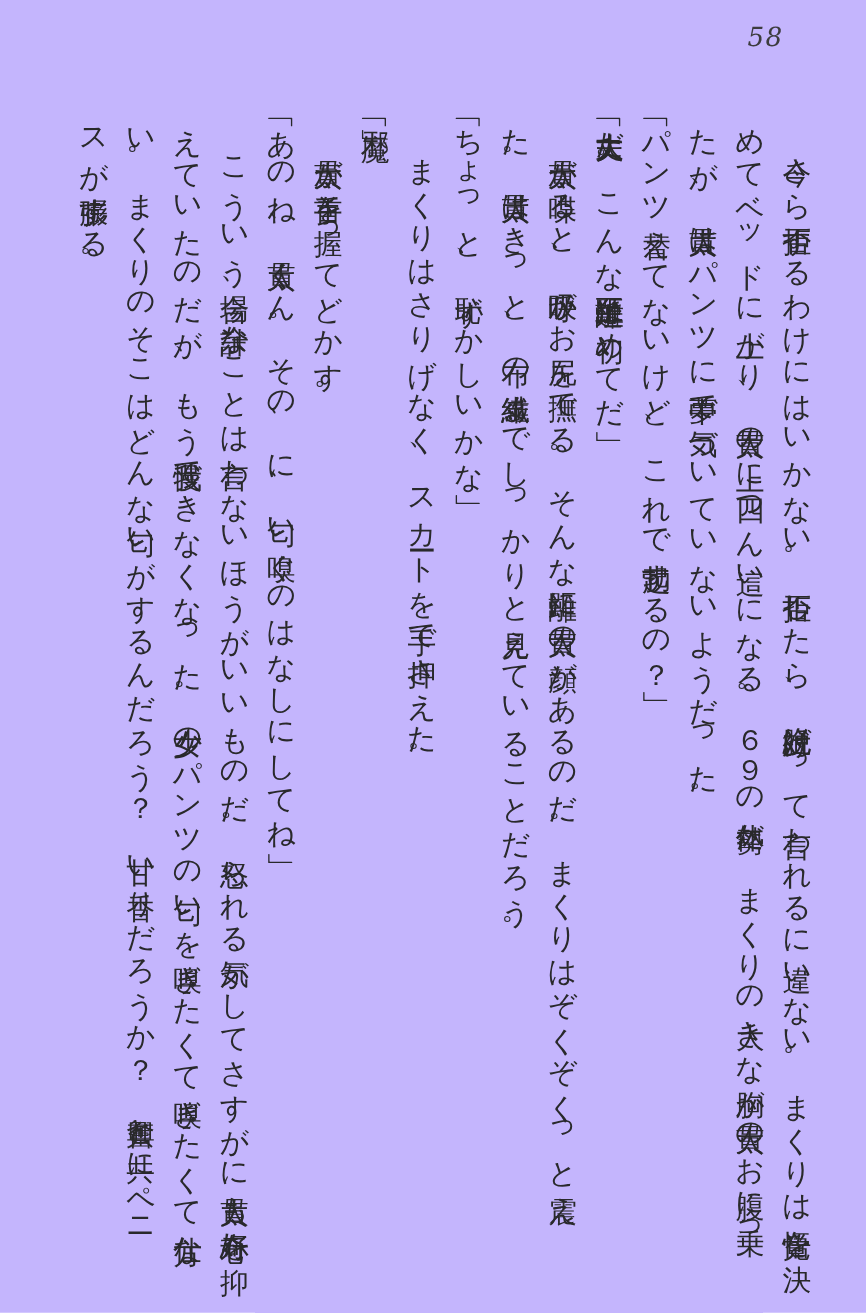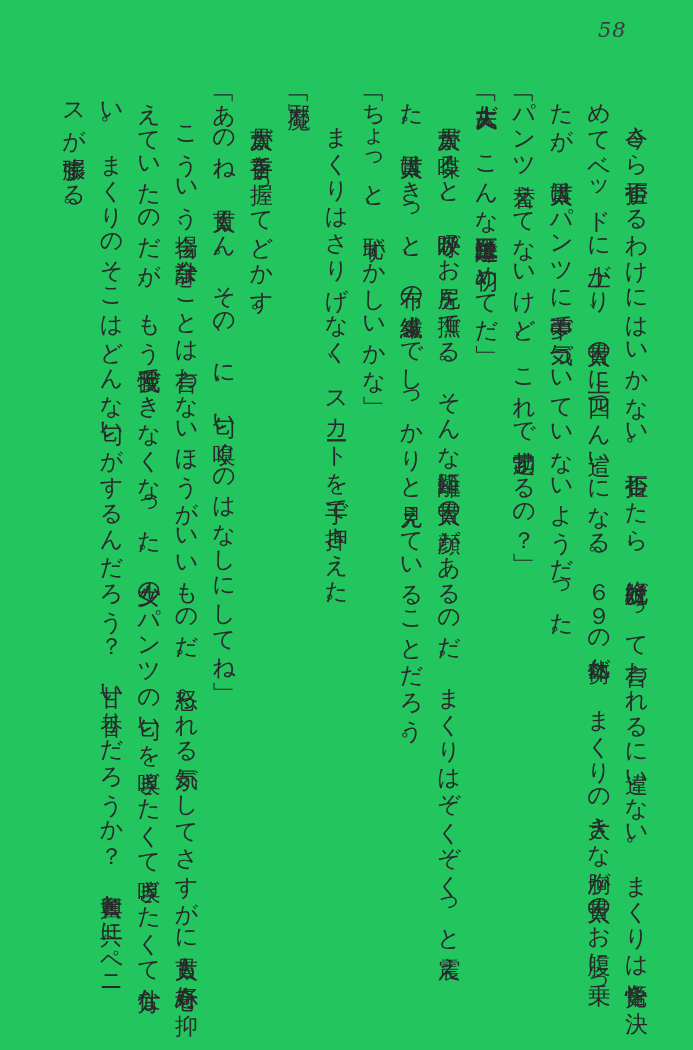--- a/index.html
+++ b/index.html
@@ -46,21 +46,21 @@
     margin: 0;
     padding: 0;
   }
   .text-block p.indent {
     text-indent: 1em;
   }
 </style>
 </head>
 <body>
 
-<div class="page" style="background: #22c55e;">
+<div class="page" style="background: #c4b5fd;">
   <div class="page-number" style="color: rgb(60, 60, 62);">58</div>
   <div class="text-block" id="text-block" style="color: rgb(41, 41, 43);">
       <p class="indent">今さら拒否するわけにはいかない。拒否したら、絶対脱げって言われるに違いない。まくりは覚悟を決めてベッドに上がり、貫太の上に四つん這いになる。６９の体勢だ。まくりの大きな胸が貫太のお腹に乗ったが、貫太はパンツに夢中で気づいていないようだった。</p>
       <p>「パンツ替えてないけど、これで勃起するの？」</p>
       <p>「大丈夫だ。こんな至近距離は初めてだ」</p>
       <p class="indent">貫太が喋ると、呼吸がお尻を撫でる。そんな距離に貫太の顔があるのだ。まくりはぞくぞくっと震えた。貫太はきっと、布の繊維までしっかりと見えていることだろう。</p>
       <p>「ちょっと、恥ずかしいかな」</p>
       <p class="indent">まくりはさりげなく、スカートを手で押さえた。</p>
       <p>「邪魔」</p>
       <p class="indent">貫太が手首を握ってどかす。</p>

